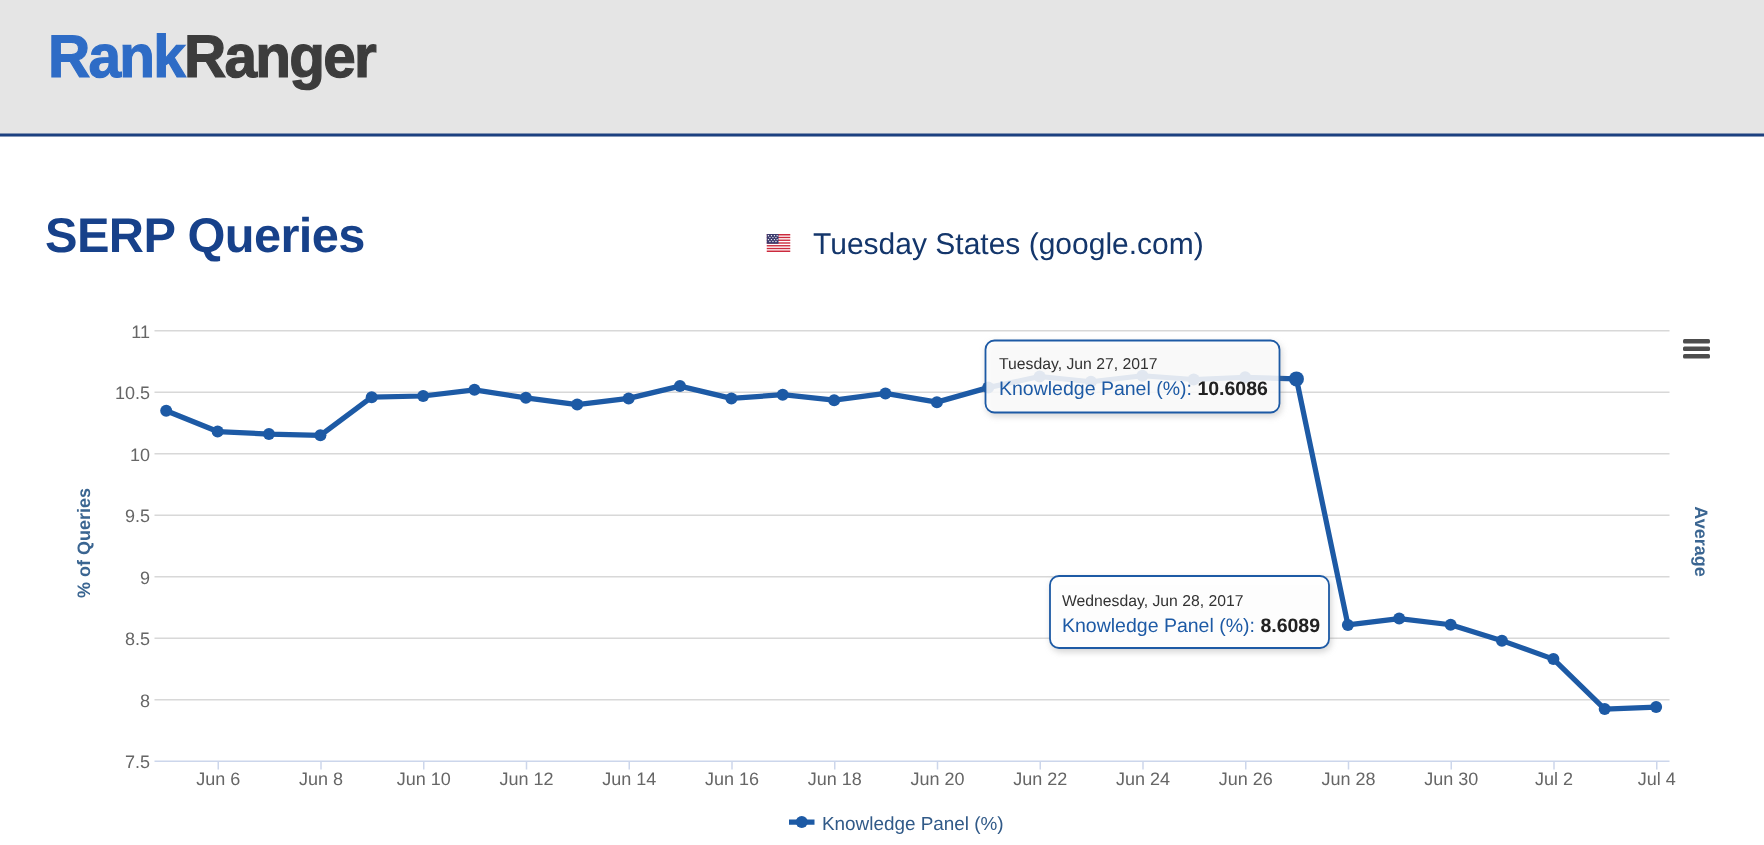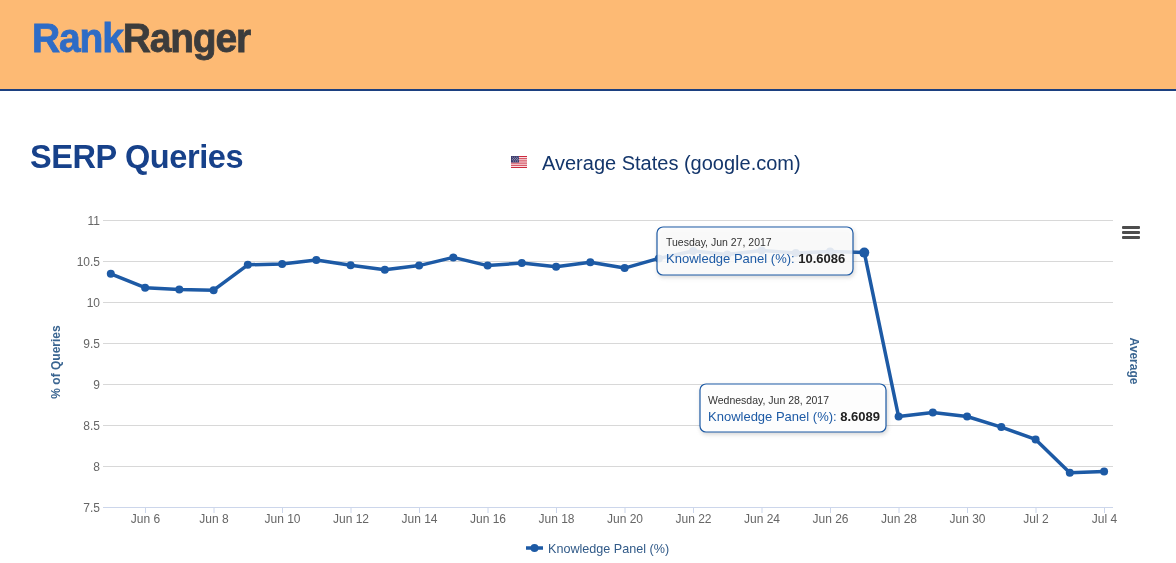--- a/index.html
+++ b/index.html
@@ -1,19 +1,19 @@
 <!DOCTYPE html>
 <html><head>
 <meta charset="utf-8">
 <style>
   html,body{margin:0;padding:0;background:#fff;}
   body{width:1176px;height:563px;position:relative;overflow:hidden;
        font-family:"Liberation Sans",sans-serif;}
   .header{position:absolute;left:0;top:0;width:1176px;height:89px;
-          background:#fdba74;border-bottom:2px solid #1c4080;}
+          background:#e5e5e5;border-bottom:2px solid #1c4080;}
   .logo{position:absolute;left:32px;top:16px;font-size:40px;font-weight:bold;
         letter-spacing:-1.2px;transform-origin:left top;transform:scaleX(0.975);
         -webkit-text-stroke:0.8px currentColor;}
   .logo .b{color:#2e6cc6;}
   .logo .g{color:#3c3c3c;}
   .title{position:absolute;left:30px;top:139px;font-size:32.5px;font-weight:bold;
          color:#17418a;letter-spacing:-0.4px;}
   .country{position:absolute;left:542px;top:152px;font-size:20px;color:#14366b;}
   .flag{position:absolute;left:511px;top:156px;}
 </style>
@@ -45,21 +45,21 @@
       <circle cx="6.3" cy="2.4" r="0.45"></circle>
       <circle cx="1.3" cy="3.7" r="0.45"></circle>
       <circle cx="3.3" cy="3.7" r="0.45"></circle>
       <circle cx="5.3" cy="3.7" r="0.45"></circle>
       <circle cx="7.1" cy="3.7" r="0.45"></circle>
       <circle cx="2.3" cy="5" r="0.45"></circle>
       <circle cx="4.3" cy="5" r="0.45"></circle>
       <circle cx="6.3" cy="5" r="0.45"></circle>
     </g>
   </svg>
-  <div class="country">Average States (google.com)</div>
+  <div class="country">Tuesday States (google.com)</div>
 
   <svg id="chart" width="1176" height="563" viewBox="0 0 1176 563" style="position:absolute;left:0;top:0;" xmlns="http://www.w3.org/2000/svg">
 
     <g stroke="#d8d8d8" stroke-width="1">
       <path d="M103,220.5H1113"></path>
       <path d="M103,261.5H1113"></path>
       <path d="M103,302.5H1113"></path>
       <path d="M103,343.5H1113"></path>
       <path d="M103,384.5H1113"></path>
       <path d="M103,425.5H1113"></path>

